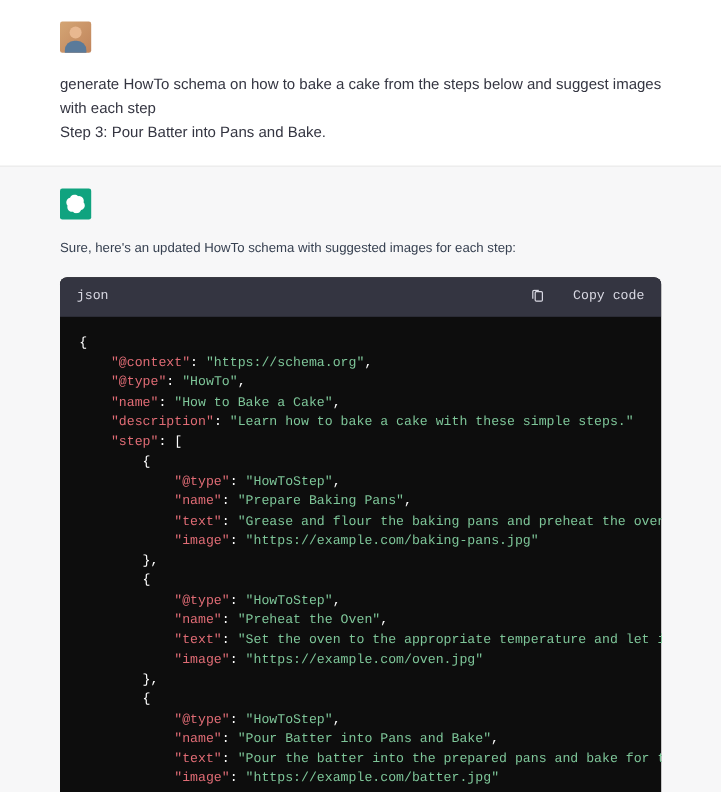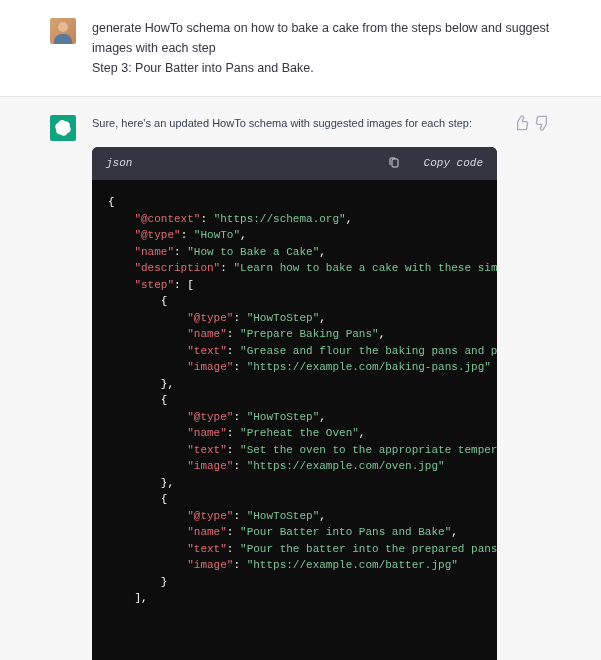--- a/index.html
+++ b/index.html
@@ -9,20 +9,21 @@
   width: 601px;
   height: 660px;
   overflow: hidden;
   font-size: 13px;
   color: #343541;
 }
 .message {
   display: flex;
   padding: 18px 50px 18px 50px;
   gap: 16px;
+  flex-direction: column;
 }
 .user-msg {
   background: #ffffff;
   border-bottom: 1px solid #e5e5e5;
 }
 .assistant-msg {
   background: #f7f7f8;
   border-bottom: 1px solid #e5e5e5;
 }
 .avatar {
@@ -97,21 +98,20 @@
   font-size: 11px;
 }
 .code-header {
   background: #343541;
   padding: 8px 14px;
   display: flex;
   justify-content: space-between;
   align-items: flex-start;
   color: #d9d9e3;
   font-size: 11px;
-  font-style: italic;
 }
 .copy-btn {
   display: flex;
   align-items: center;
   gap: 24px;
   color: #d9d9e3;
   cursor: pointer;
   font-size: 11px;
 }
 .copy-btn svg { width: 12px; height: 12px; }

